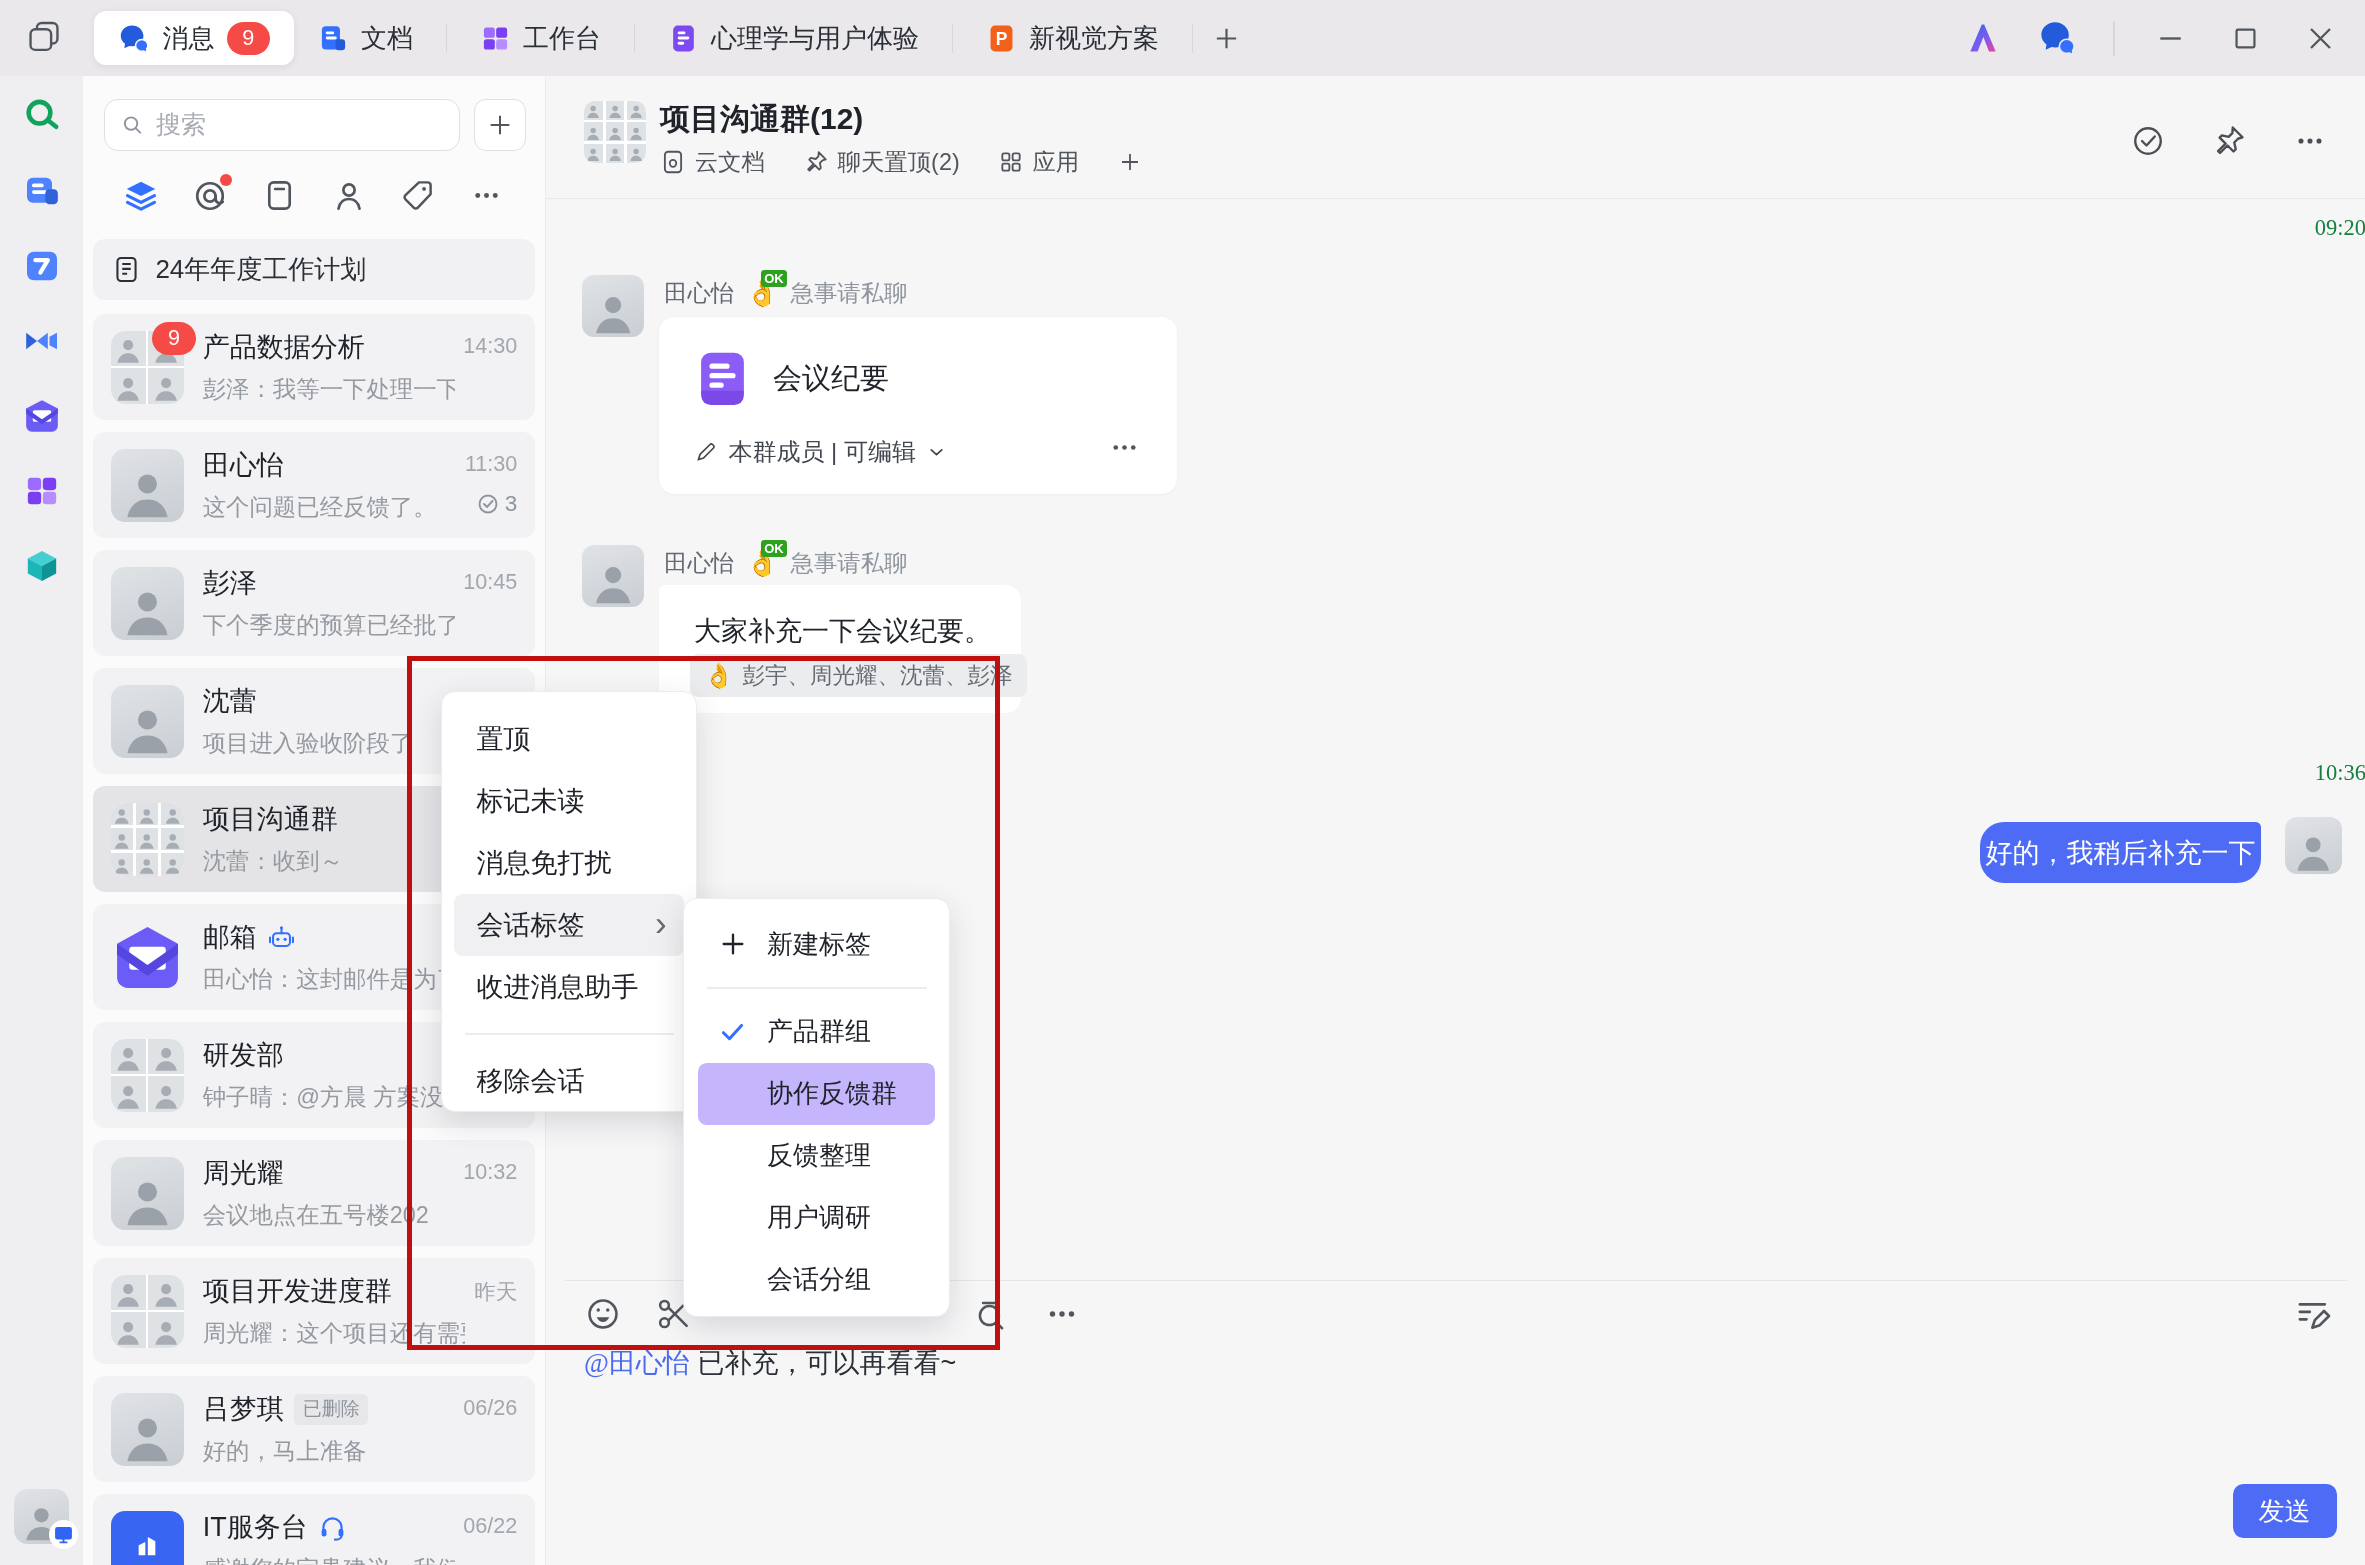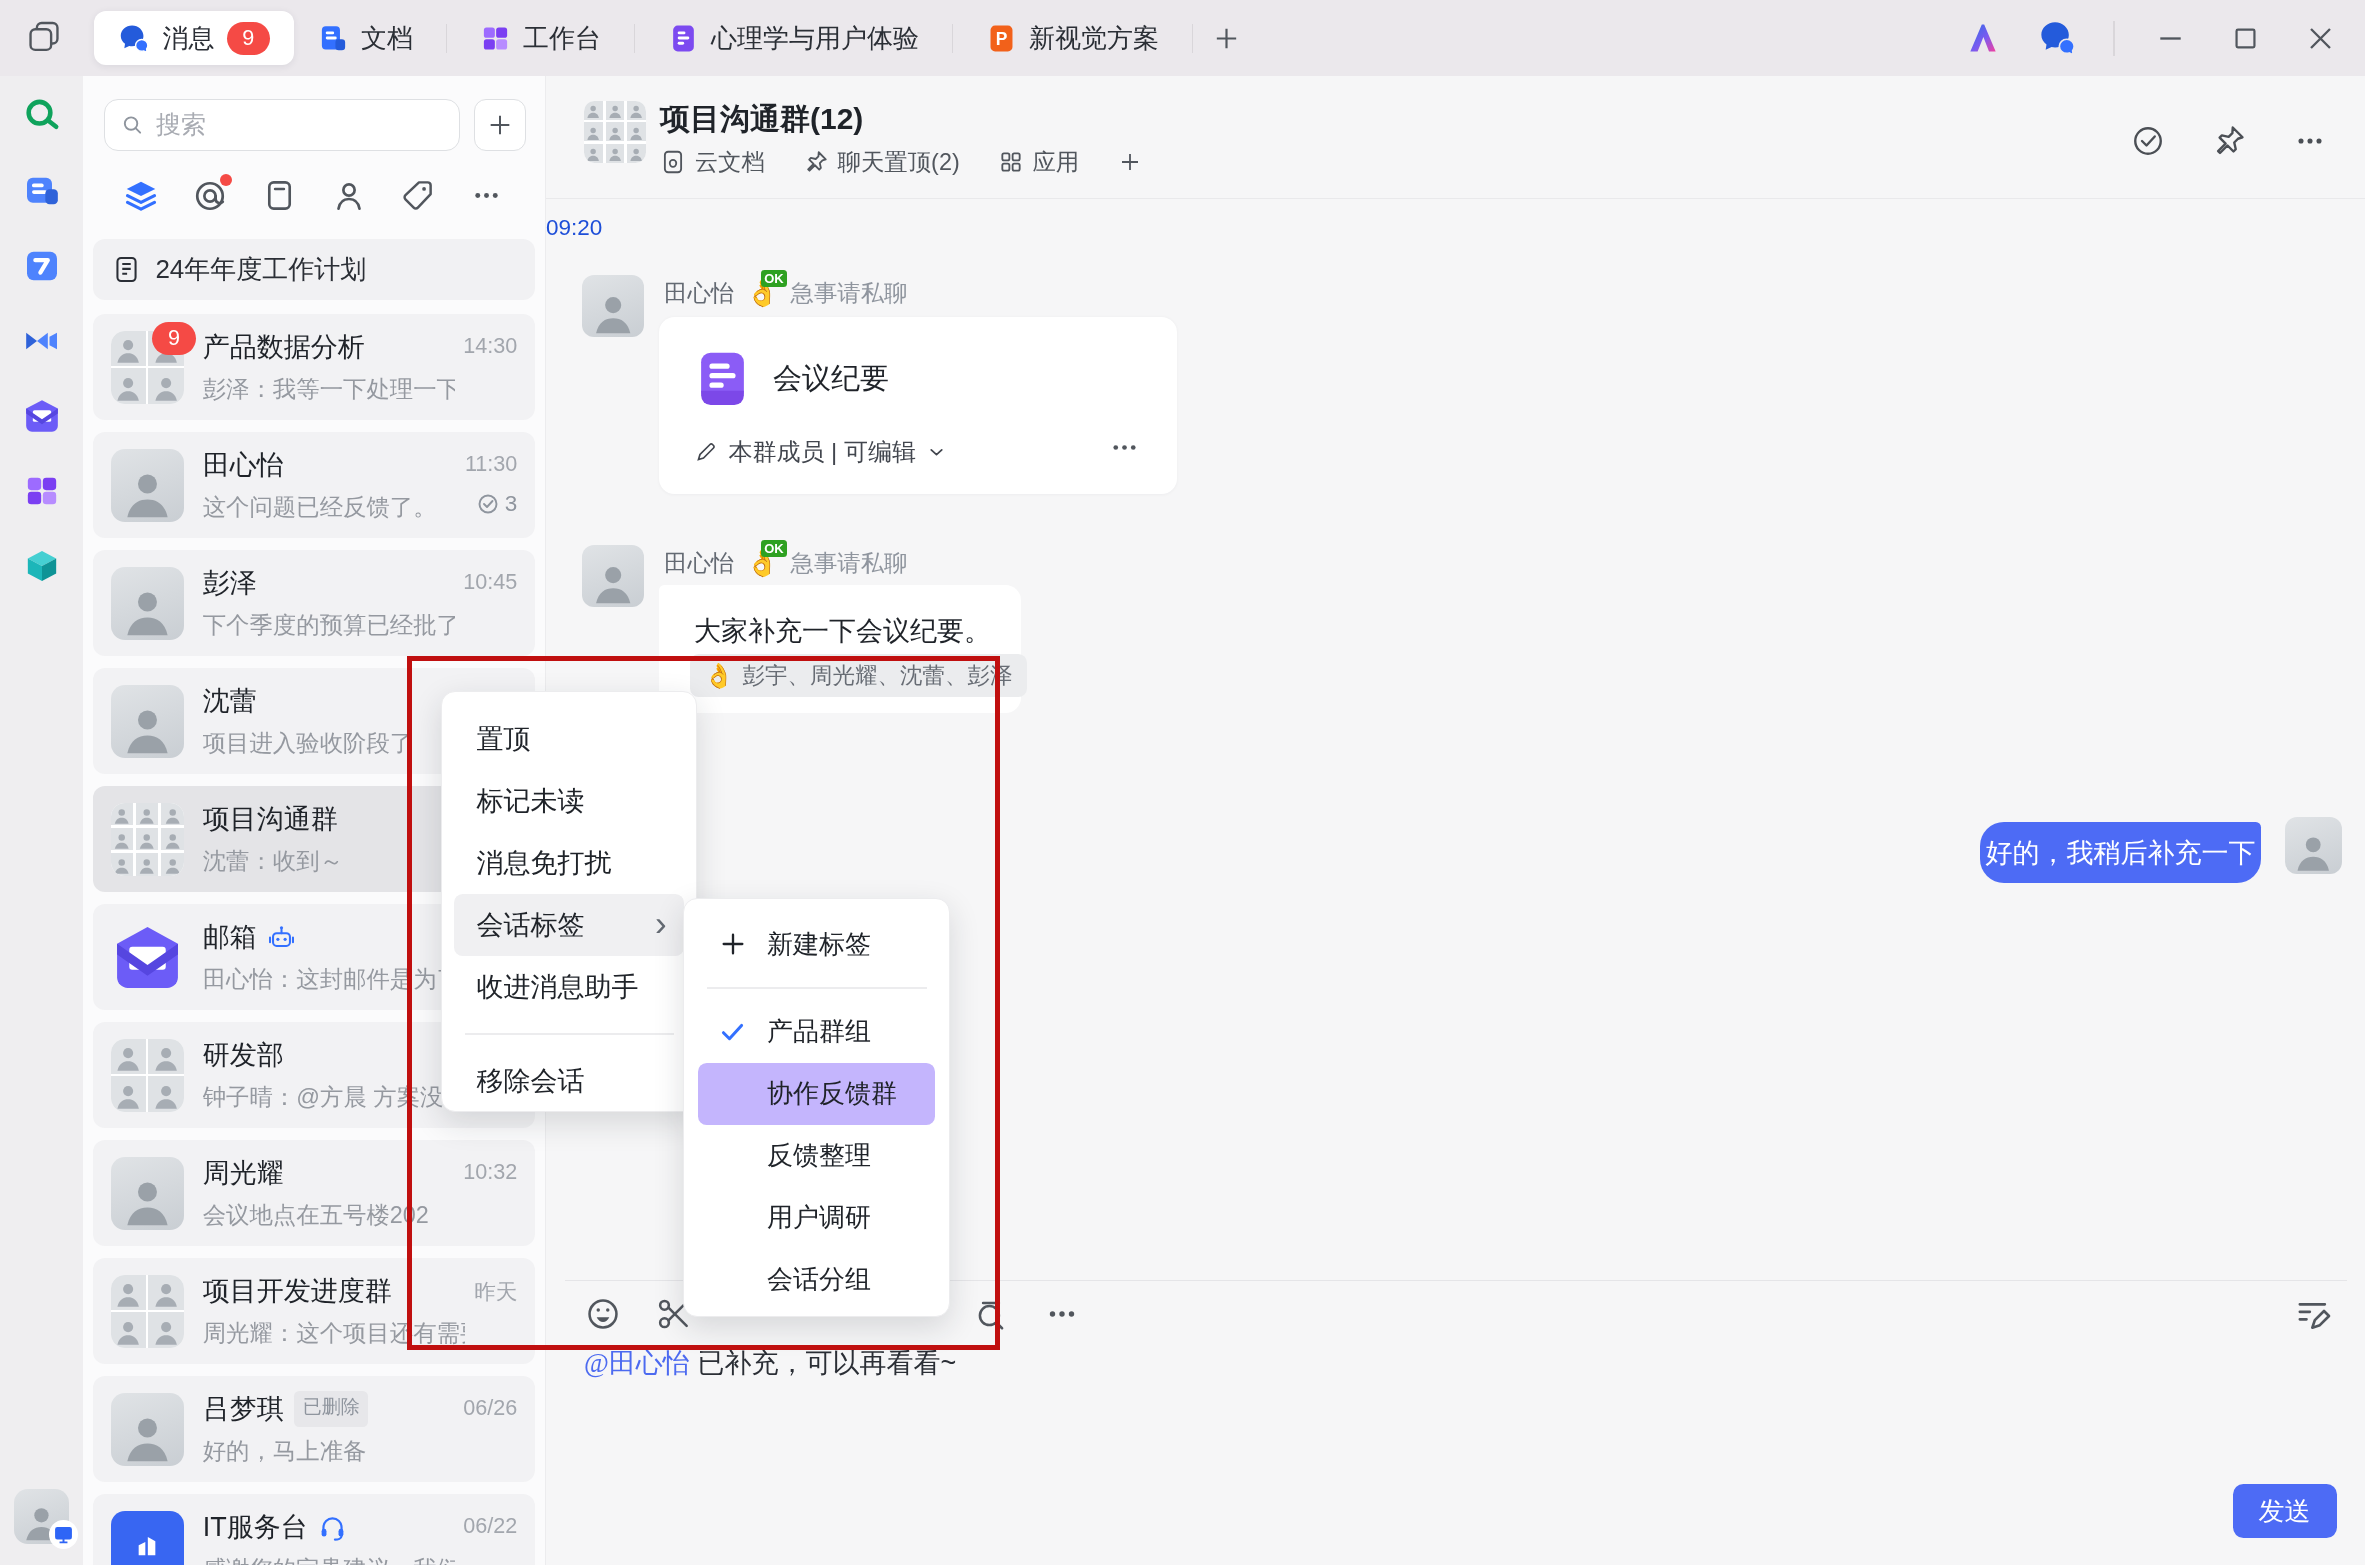--- a/index.html
+++ b/index.html
@@ -37,21 +37,21 @@
   .filter-row{display:flex;justify-content:space-between;align-items:center;margin:24px 38px 0 38px;height:42px;}
   .f-ic{width:40px;height:40px;display:flex;align-items:center;justify-content:center;color:#51565d;cursor:pointer;position:relative;}
   .f-ic.blue{color:#3370FF;}
   .red-dot{position:absolute;top:-1.7px;right:-1.7px;width:12px;height:12px;border-radius:50%;background:#F54A45;}
   .pinned{margin:22.5px 10.4px 0 10.4px;height:61px;background:#f1f1f3;border-radius:12px;display:flex;align-items:center;padding:0 19px;gap:14px;color:#2b2f36;font-size:26px;cursor:pointer;flex:none;}
   .chat-list{margin-top:14px;padding:0 10.4px;overflow:hidden;flex:1;}
   .chat-item{position:relative;height:106px;border-radius:12px;background:#f2f2f4;margin-bottom:12px;display:flex;align-items:center;padding:0 17.3px;cursor:pointer;}
   .chat-item.selected{background:#e4e4e7;}
   .av-wrap{position:relative;width:73px;height:73px;flex:none;}
   .chat-mid{flex:1;min-width:0;margin-left:19px;overflow:hidden;}
-  .chat-name-row{display:flex;gap:10.4px;}
+  .chat-name-row{display:flex;align-items:center;gap:10.4px;}
   .chat-name{font-size:27px;color:#1f2329;font-weight:500;white-space:nowrap;}
   .chat-tag{background:#e7e7ea;border-radius:5.2px;color:#8f959e;font-size:19px;padding:2.6px 8.7px;white-space:nowrap;}
   .chat-prev{margin-top:7.8px;font-size:23.4px;color:#9599a0;white-space:nowrap;overflow:hidden;}
   .chat-right{margin-left:8.7px;align-self:flex-start;margin-top:19px;text-align:right;flex:none;}
   .chat-time{font-size:21.6px;color:#a2a6ad;white-space:nowrap;}
   .read-meta{margin-top:14px;display:flex;align-items:center;gap:5.2px;justify-content:flex-end;color:#8f959e;font-size:22.5px;}
   .num-badge{position:absolute;top:-8.7px;right:-12px;min-width:33px;height:33px;border-radius:16.5px;background:#F54A45;color:#fff;font-size:21.6px;display:flex;align-items:center;justify-content:center;padding:0 5.2px;z-index:2;}
 
   
   .ph{background:linear-gradient(160deg,#e0e3e6,#c9ced3);border-radius:12px;overflow:hidden;display:flex;align-items:flex-end;justify-content:center;}
@@ -64,21 +64,21 @@
   .main{position:relative;flex:1;background:#f6f6f7;overflow:hidden;}
   .conv-header{position:absolute;left:0;top:16px;right:0;height:106px;border-bottom:1.7px solid #e9e9eb;}
   .hdr-av{position:absolute;left:38px;top:8.7px;width:62px;height:62px;}
   .hdr-title{position:absolute;left:114px;top:7px;font-size:30px;font-weight:600;color:#1f2329;}
   .hdr-tools{position:absolute;left:114px;top:54px;display:flex;align-items:center;gap:38px;}
   .hdr-tool{display:flex;align-items:center;gap:8.7px;color:#51565d;font-size:23.4px;cursor:pointer;}
   .hdr-tool .ic{width:26px;height:26px;display:flex;align-items:center;justify-content:center;}
   .hdr-right{position:absolute;right:38px;top:31px;display:flex;align-items:center;gap:45px;color:#4b4f55;}
   .hdr-right .ic{width:36px;height:36px;display:flex;align-items:center;justify-content:center;cursor:pointer;}
 
-  .ts{position:absolute;left:0;right:0;text-align:left;font-size:22.5px;color:#1d4ed8;}
+  .ts{position:absolute;left:0;right:0;text-align:right;font-size:22.5px;color:#15803d;font-family:Liberation Serif, serif;}
   .msg-av{position:absolute;width:62px;height:62px;}
   .msg-name-row{position:absolute;display:flex;align-items:center;gap:12px;font-size:23.4px;color:#8f959e;}
   .msg-name{color:#646a73;}
   .status-emoji{position:relative;font-size:26px;line-height:1;}
   .ok-chip{position:absolute;top:-10.4px;right:-8.7px;background:#2EA121;color:#fff;font-size:13px;font-weight:700;border-radius:3.5px;padding:0.9px 3.5px;line-height:1.2;}
   .doc-card{position:absolute;background:#fff;border-radius:15.6px;box-shadow:0 0.9px 3.5px rgba(31,35,41,.04);}
   .doc-ic{position:absolute;left:35px;top:31px;width:57px;height:57px;}
   .doc-title{position:absolute;left:114px;top:42px;font-size:29px;color:#1f2329;font-weight:500;}
   .doc-perm{position:absolute;left:35px;bottom:26px;display:flex;align-items:center;gap:10.4px;color:#42464e;font-size:24px;cursor:pointer;}
   .doc-more{position:absolute;right:35px;bottom:29px;color:#51565d;cursor:pointer;}

